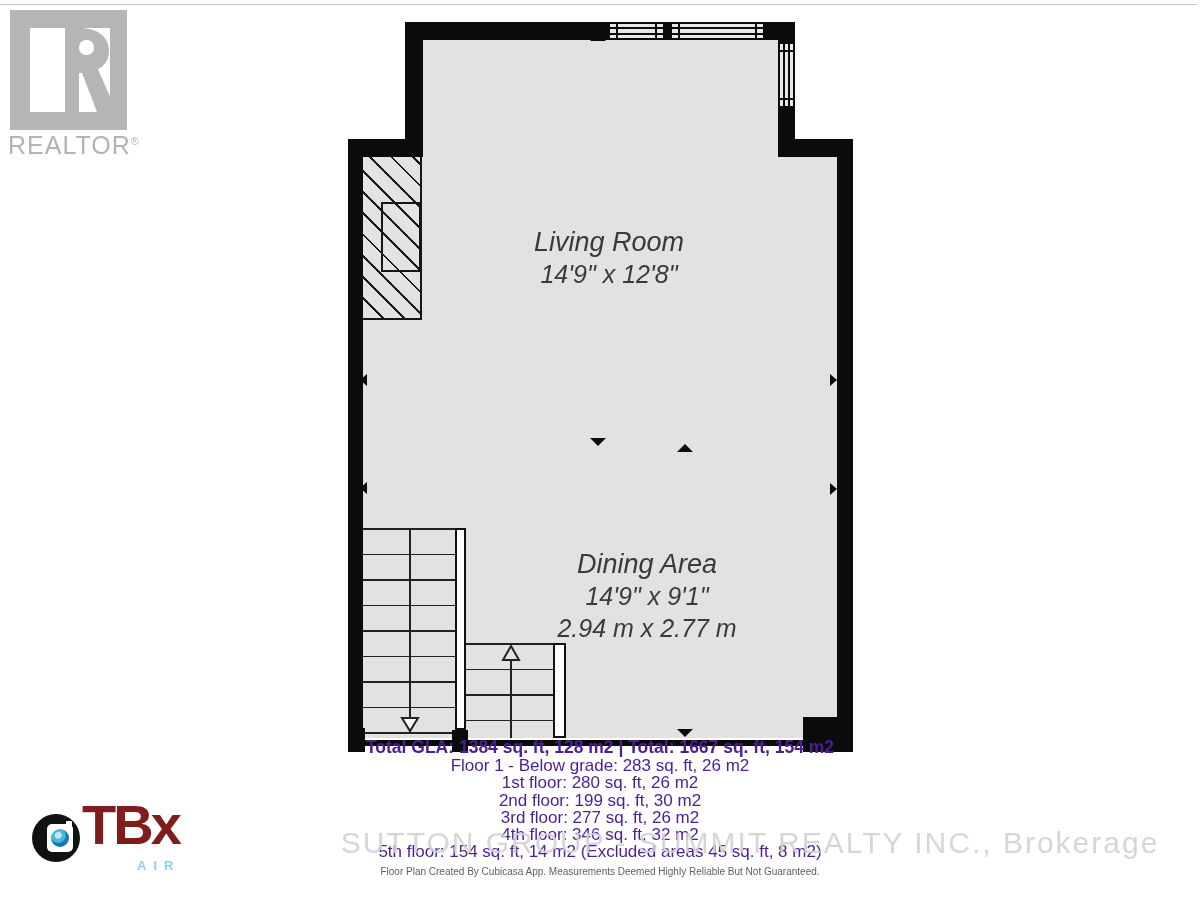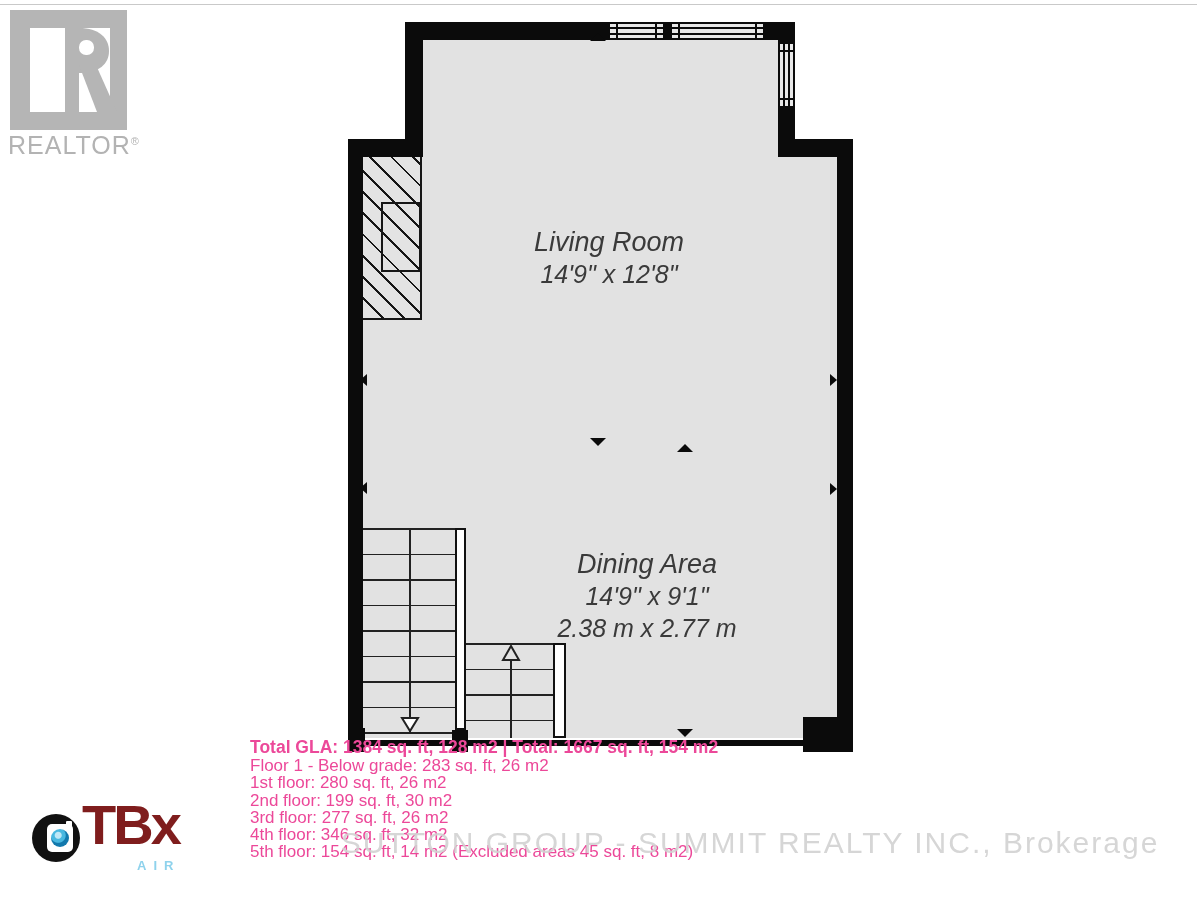--- a/index.html
+++ b/index.html
@@ -37,21 +37,21 @@
 
   .tri-up    { width:0; height:0; border-left:8px solid transparent; border-right:8px solid transparent; border-bottom:8px solid #0b0b0b; }
   .tri-down  { width:0; height:0; border-left:8px solid transparent; border-right:8px solid transparent; border-top:8px solid #0b0b0b; }
   .tri-left  { width:0; height:0; border-top:6px solid transparent; border-bottom:6px solid transparent; border-right:7px solid #0b0b0b; }
   .tri-right { width:0; height:0; border-top:6px solid transparent; border-bottom:6px solid transparent; border-left:7px solid #0b0b0b; }
 
   .room-label { text-align:center; color:#3a3a3a; width:300px;font-style:italic; }
   .room-label .rname { font-size:27px; line-height:32px; }
   .room-label .rdim  { font-size:25px; line-height:32px; }
 
-  .summary { left:250px; width:700px; color:#ec4899; }
+  .summary { left:250px; width:700px; text-align:center; color:#4c1d95; }
   .summary-total { top:737px; font-size:17.5px; font-weight:bold; }
   .summary-floors { top:757px; font-size:17px; line-height:17.3px; }
 
   .disclaimer { left:250px; top:866px; width:700px; text-align:center; font-size:10px; color:#5f5f5f; }
 
   .watermark { left:320px; top:826px; width:860px; text-align:center; font-size:30px;
     letter-spacing:2px; color:#d2d2d2; opacity:0.9; white-space:nowrap; z-index:12; }
 
   
   .realtor-word { left:8px; top:131px; color:#b3b3b3; font-size:25px; letter-spacing:1px; font-weight:500; }
@@ -137,35 +137,36 @@
   <div class="abs tri-right" style="left:830px; top:483px;"></div>
   <div class="abs tri-down" style="left:677px; top:729px;"></div>
 
   <div class="abs room-label" style="left:459px; top:226px;">
     <div class="rname">Living Room</div>
     <div class="rdim">14'9" x 12'8"</div>
   </div>
   <div class="abs room-label" style="left:497px; top:548px;">
     <div class="rname">Dining Area</div>
     <div class="rdim">14'9" x 9'1"</div>
-    <div class="rdim">2.38 m x 2.77 m</div>
+    <div class="rdim">2.94 m x 2.77 m</div>
   </div>
 
   <div class="abs summary summary-total">Total GLA: 1384 sq. ft, 128 m2 | Total: 1667 sq. ft, 154 m2</div>
   <div class="abs summary summary-floors">
     <div>Floor 1 - Below grade: 283 sq. ft, 26 m2</div>
     <div>1st floor: 280 sq. ft, 26 m2</div>
     <div>2nd floor: 199 sq. ft, 30 m2</div>
     <div>3rd floor: 277 sq. ft, 26 m2</div>
     <div>4th floor: 346 sq. ft, 32 m2</div>
     <div>5th floor: 154 sq. ft, 14 m2 (Excluded areas 45 sq. ft, 8 m2)</div>
   </div>
 
   <div class="abs watermark">SUTTON GROUP - SUMMIT REALTY INC., Brokerage</div>
 
+  <div class="abs disclaimer">Floor Plan Created By Cubicasa App. Measurements Deemed Highly Reliable But Not Guaranteed.</div>
 
   <div class="abs ctbx">
     <div class="ctbx-cam">
       <div class="sq">
         <div class="notch"></div>
         <div class="lens"></div>
       </div>
     </div>
     <div class="ctbx-name">TBx</div>
     <div class="ctbx-air">AIR</div>

